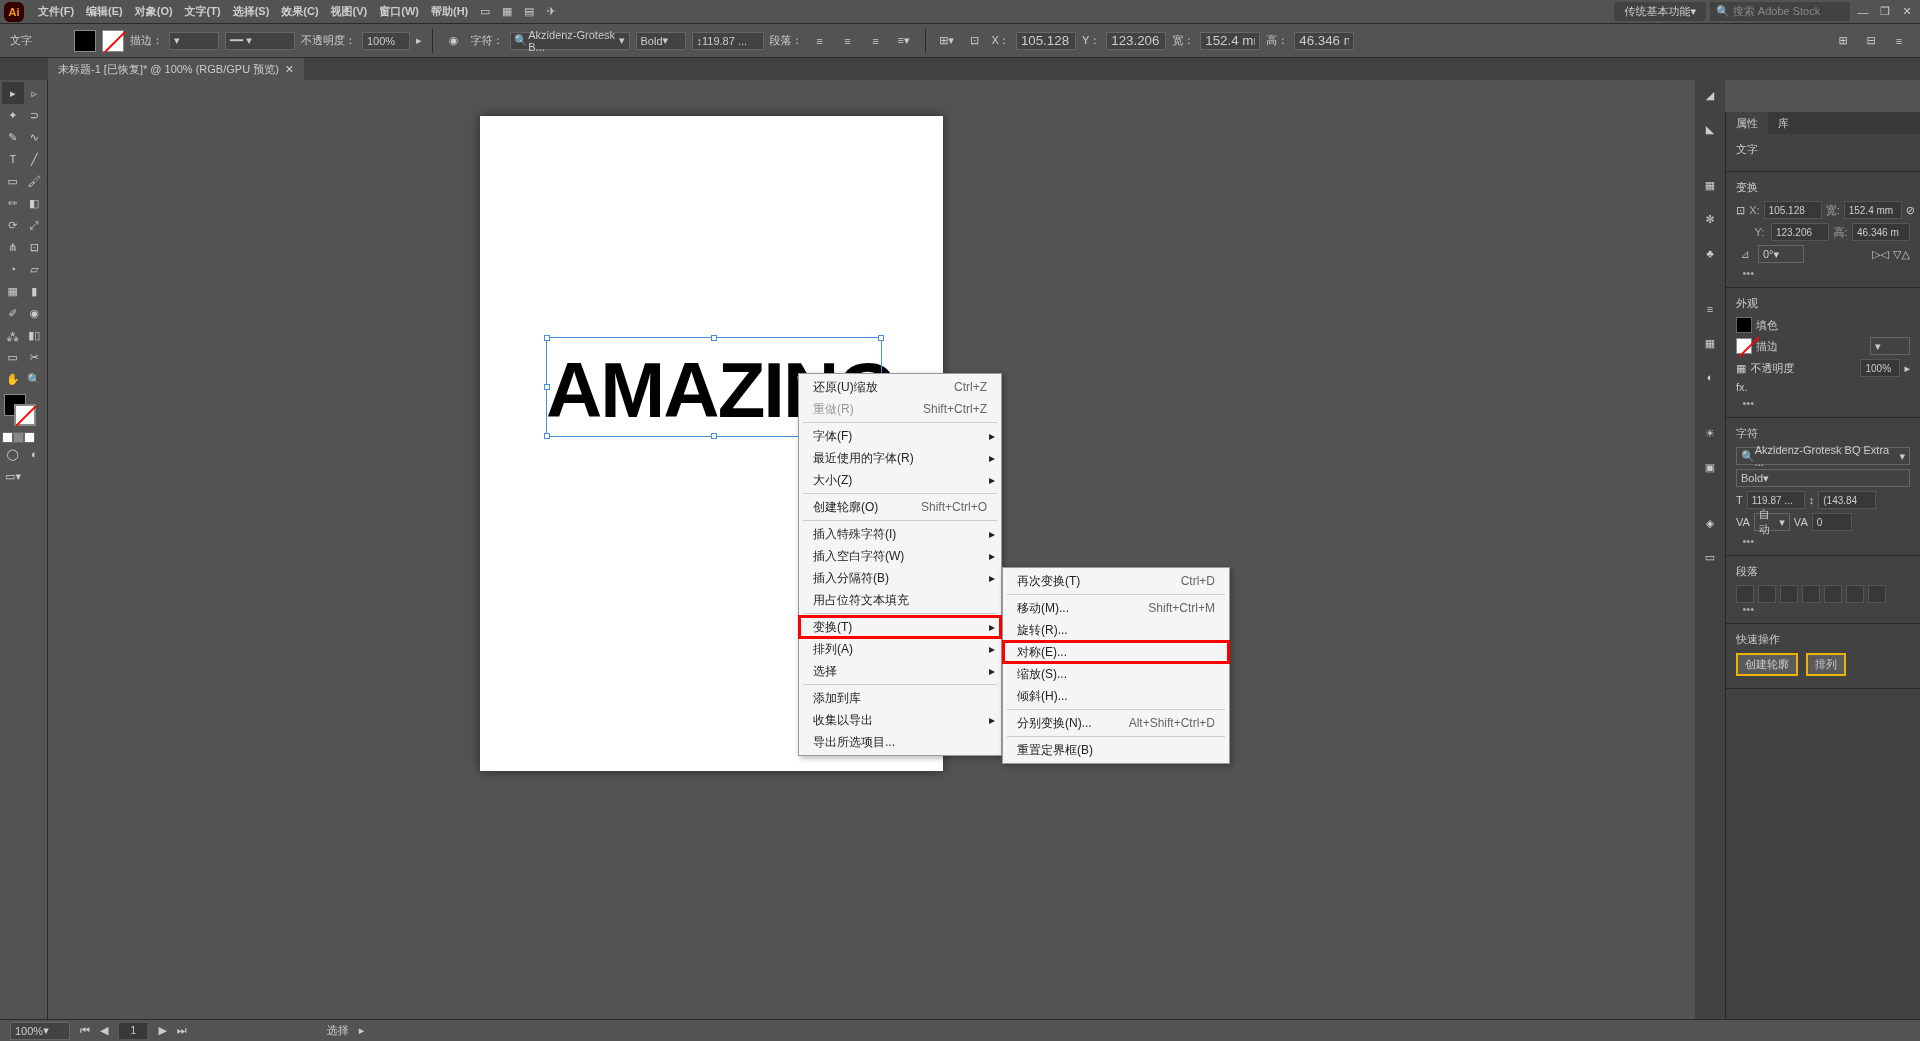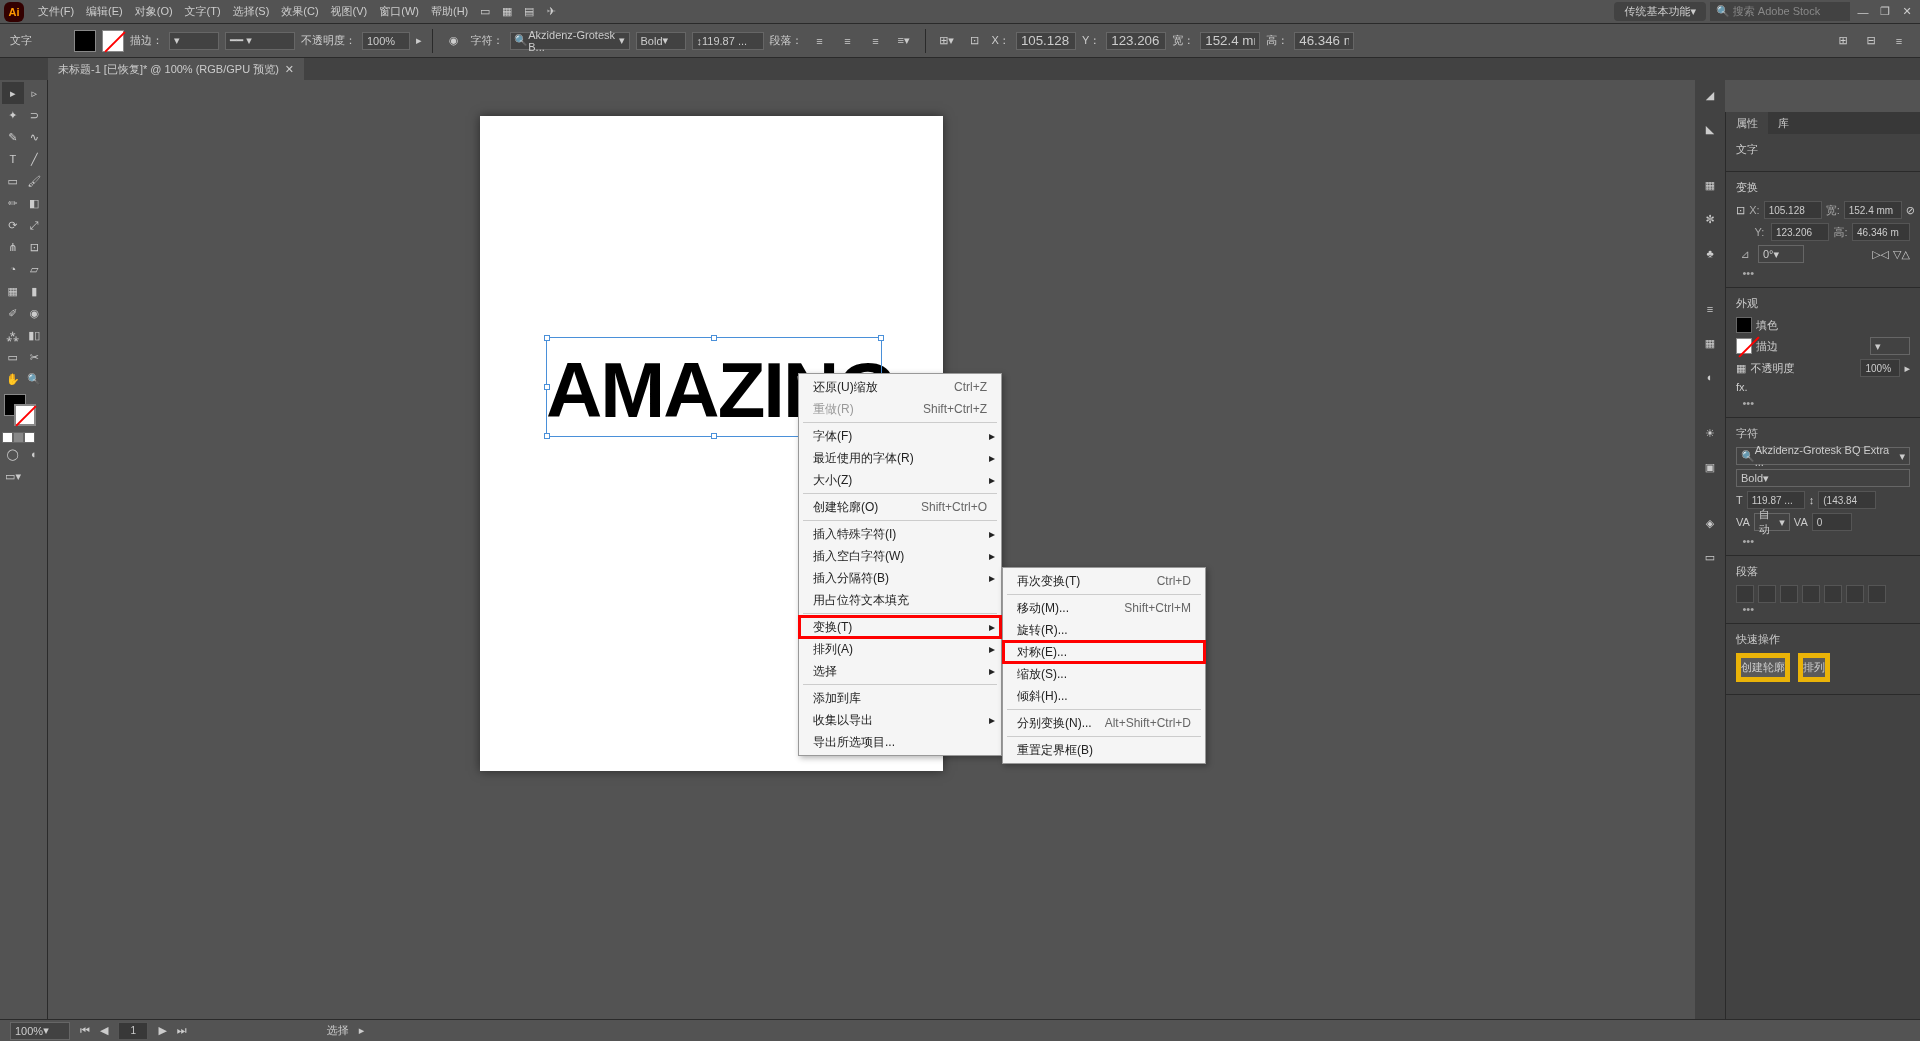--- a/index.html
+++ b/index.html
@@ -1,19 +1,19 @@
 <!DOCTYPE html>
 <html><head>
 <meta charset="utf-8">
 <style>
 * { margin:0; padding:0; box-sizing:border-box; font-family:"Microsoft YaHei",Arial,sans-serif; user-select:none; }
 body { background:#535353; width:1920px; height:1041px; overflow:hidden; font-size:11px; color:#ccc; }
 .top-menubar { height:24px; background:#535353; display:flex; align-items:center; padding:0 4px; border-bottom:1px solid #2a2a2a; }
 .ai-logo { width:20px; height:20px; background:#330000; color:#ff9a00; font-weight:bold; display:flex; align-items:center; justify-content:center; font-size:11px; border-radius:6px; margin-right:8px; }
-.menu-item { padding:0 6px; height:24px; display:flex; align-items:center; cursor:pointer; }
+.menu-item { padding:0 6px; height:24px; display:flex; align-items:center; cursor:pointer;font-weight:bold; }
 .top-right { margin-left:auto; display:flex; align-items:center; gap:4px; }
 .workspace-btn { background:#424242; padding:2px 10px; border-radius:4px; display:flex; align-items:center; }
 .search-stock { background:#424242; padding:2px 6px; color:#888; width:140px; }
 .win-btn { width:18px; height:18px; display:flex; align-items:center; justify-content:center; }
 .control-bar { height:34px; background:#535353; display:flex; align-items:center; padding:0 10px; gap:6px; border-bottom:1px solid #2a2a2a; font-size:11px; }
 .ctrl-label { color:#ccc; }
 .swatch { width:22px; height:22px; border:1px solid #888; }
 .swatch.black { background:#000; }
 .swatch.none { background:#fff; position:relative; }
 .swatch.none::after { content:""; position:absolute; left:-2px; top:50%; width:28px; height:2px; background:#f00; transform:rotate(-45deg); }
@@ -54,21 +54,21 @@
 .panel-tabs { display:flex; height:22px; background:#383838; }
 .panel-tab { padding:0 10px; display:flex; align-items:center; font-size:11px; cursor:pointer; }
 .panel-tab.active { background:#424242; }
 .panel-section { padding:8px 10px; border-bottom:1px solid #2a2a2a; font-size:11px; }
 .panel-title { color:#ccc; margin-bottom:6px; }
 .panel-row { display:flex; align-items:center; gap:4px; margin-bottom:4px; }
 .panel-row .lbl { width:18px; text-align:center; color:#aaa; }
 .panel-input { background:#383838; border:1px solid #555; color:#ccc; padding:1px 4px; width:58px; height:18px; font-size:10px; }
 .align-btns { display:flex; gap:4px; }
 .align-btn { width:18px; height:18px; background:#383838; border:1px solid #555; }
-.panel-btn { background:#5a5a5a; border:5px solid #eab308; padding:2px 0; color:#ccc; cursor:pointer; font-size:11px; }
+.panel-btn { background:#5a5a5a; border:2px solid #eab308; padding:2px 7px; color:#ccc; cursor:pointer; font-size:11px; }
 .status-bar { position:absolute; bottom:0; left:0; right:0; height:22px; background:#535353; display:flex; align-items:center; padding:0 10px; gap:10px; font-size:11px; border-top:1px solid #2a2a2a; }
 .more-icon{width:18px;display:flex;justify-content:flex-end;color:#aaa;}
 </style>
 </head>
 <body>
 
 <div class="top-menubar">
   <div class="ai-logo">Ai</div>
   <div class="menu-item">文件(F)</div>
   <div class="menu-item">编辑(E)</div>
@@ -295,21 +295,21 @@
         </div>
       <div class="ctx-item">
           <span>收集以导出</span>
           <span class="ctx-arrow">▸</span>
         </div>
       <div class="ctx-item">
           <span>导出所选项目...</span>
         </div>
     </div>
 
-    <div class="context-menu" style="left:954px; top:487px; width:204px">
+    <div class="context-menu" style="left:954px; top:487px; width:228px">
       <div class="ctx-item">
           <span>再次变换(T)</span>
           <span class="ctx-shortcut">Ctrl+D</span>
         </div>
       <div class="ctx-sep"></div>
       <div class="ctx-item">
           <span>移动(M)...</span>
           <span class="ctx-shortcut">Shift+Ctrl+M</span>
         </div>
       <div class="ctx-item">

